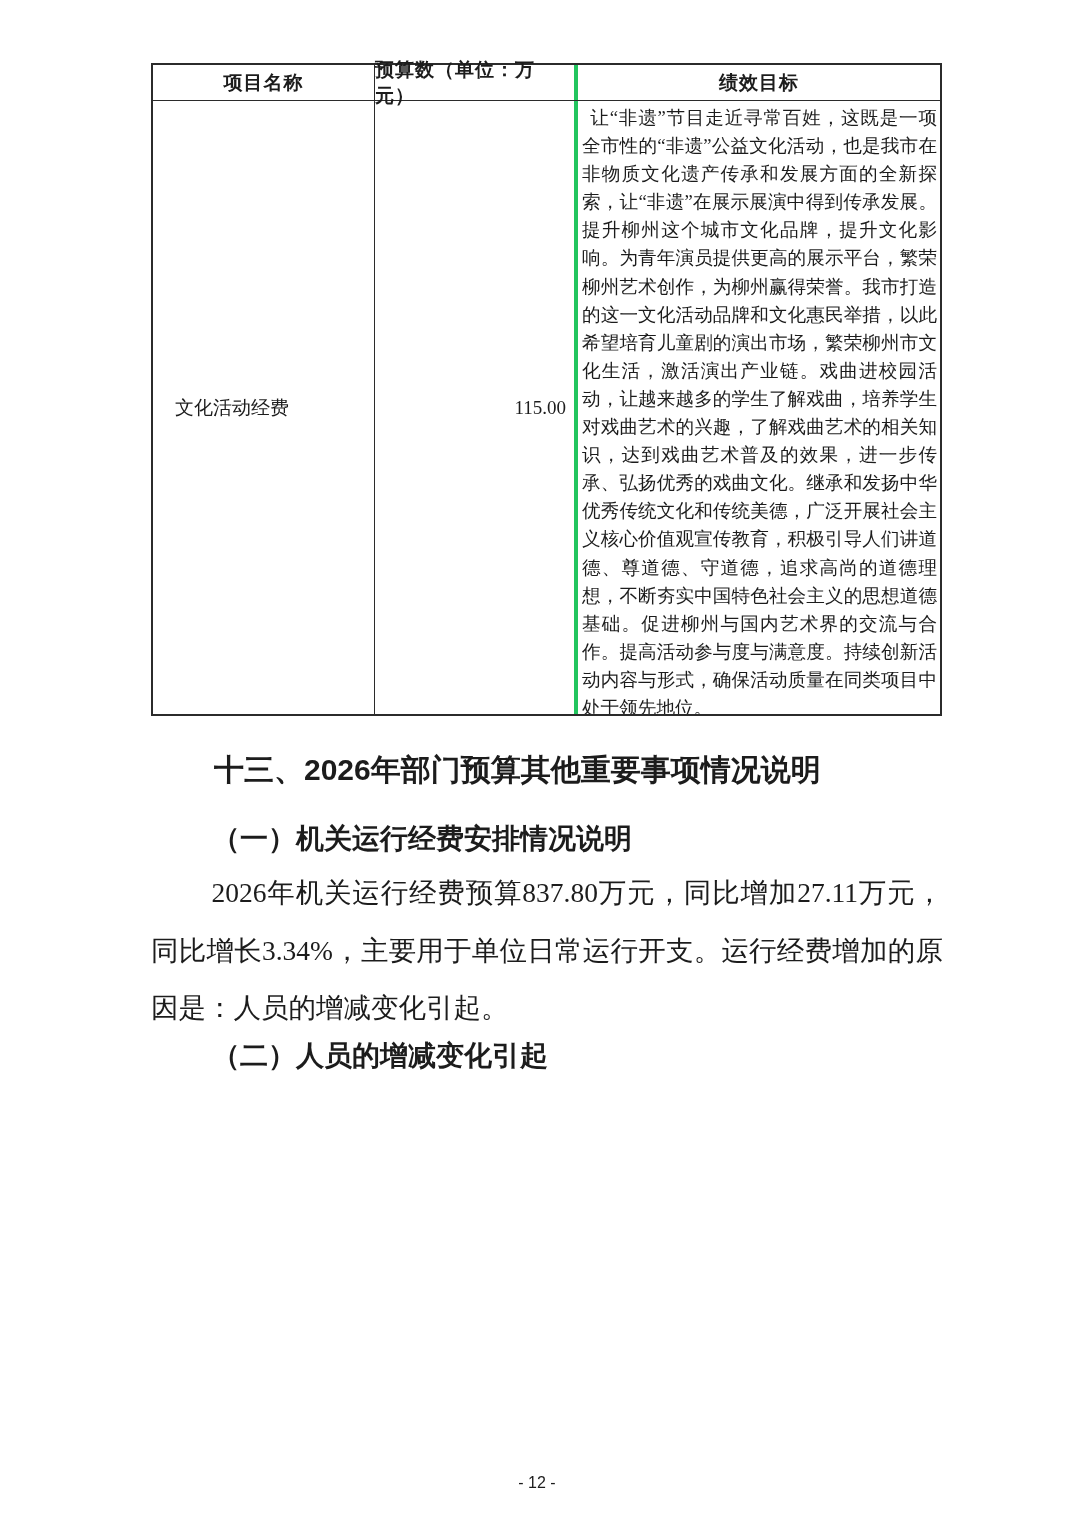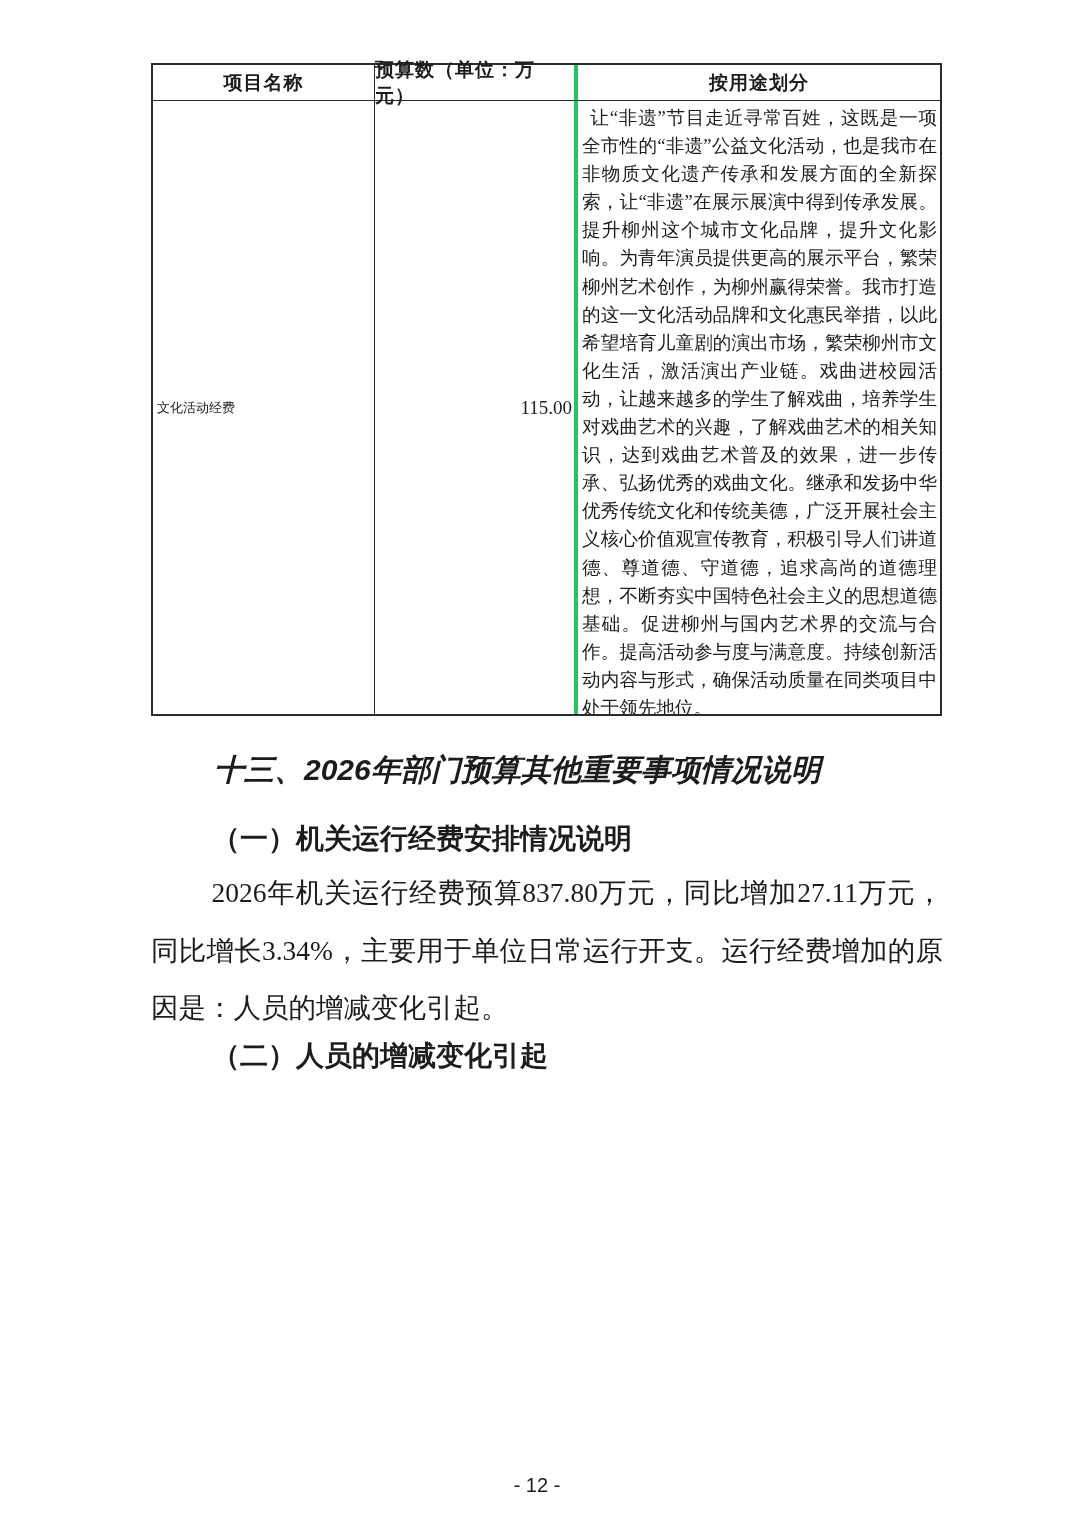--- a/index.html
+++ b/index.html
@@ -50,28 +50,28 @@
     align-items: center;
     justify-content: center;
     font-size: 19px;
     font-weight: bold;
     letter-spacing: 1px;
   }
   .td-name {
     display: flex;
     align-items: center;
     justify-content: flex-start;
-    padding-left: 4px;
-    font-size: 13px;
+    padding-left: 22px;
+    font-size: 19px;
   }
   .td-budget {
     display: flex;
     align-items: center;
     justify-content: flex-end;
-    padding-right: 2px;
+    padding-right: 8px;
     font-size: 19px;
   }
   .td-target {
     padding: 3px 3px 0 4px;
     font-size: 18.6px;
     line-height: 28.1px;
     text-align: justify;
     text-indent: 0.45em;
     overflow: hidden;
   }
@@ -79,21 +79,20 @@
   
   .main-heading {
     position: absolute;
     left: 214px;
     top: 750px;
     font-family: "Liberation Sans", "DejaVu Sans", sans-serif;
     font-size: 30px;
     font-weight: bold;
     line-height: 40px;
     white-space: nowrap;
-    font-style: italic;
   }
   .sub-heading {
     position: absolute;
     left: 212px;
     font-size: 28px;
     font-weight: bold;
     line-height: 36px;
     white-space: nowrap;
   }
   .sub-heading-1 { top: 821px; }
@@ -112,34 +111,34 @@
   .body-para-2 { top: 1082px; }
 
   
   .page-footer {
     position: absolute;
     left: 0;
     top: 1474px;
     width: 100%;
     text-align: center;
     font-family: "Liberation Sans", "DejaVu Sans", sans-serif;
-    font-size: 20px;
+    font-size: 16px;
     color: #1c1c1c;
   }
 </style>
 </head>
 <body>
 
 <div class="page">
 
   <div class="doc-table">
     <div class="t-row-header">
       <div class="col1 th-cell">项目名称</div>
       <div class="col2 th-cell">预算数（单位：万元）</div>
-      <div class="col3 th-cell">按用途划分</div>
+      <div class="col3 th-cell">绩效目标</div>
     </div>
     <div class="t-row-body">
       <div class="col1 td-name">文化活动经费</div>
       <div class="col2 td-budget">115.00</div>
       <div class="col3 td-target">让“非遗”节目走近寻常百姓，这既是一项全市性的“非遗”公益文化活动，也是我市在非物质文化遗产传承和发展方面的全新探索，让“非遗”在展示展演中得到传承发展。提升柳州这个城市文化品牌，提升文化影响。为青年演员提供更高的展示平台，繁荣柳州艺术创作，为柳州赢得荣誉。我市打造的这一文化活动品牌和文化惠民举措，以此希望培育儿童剧的演出市场，繁荣柳州市文化生活，激活演出产业链。戏曲进校园活动，让越来越多的学生了解戏曲，培养学生对戏曲艺术的兴趣，了解戏曲艺术的相关知识，达到戏曲艺术普及的效果，进一步传承、弘扬优秀的戏曲文化。继承和发扬中华优秀传统文化和传统美德，广泛开展社会主义核心价值观宣传教育，积极引导人们讲道德、尊道德、守道德，追求高尚的道德理想，不断夯实中国特色社会主义的思想道德基础。促进柳州与国内艺术界的交流与合作。提高活动参与度与满意度。持续创新活动内容与形式，确保活动质量在同类项目中处于领先地位。</div>
     </div>
   </div>
 
   <div class="main-heading">十三、2026年部门预算其他重要事项情况说明</div>
 

